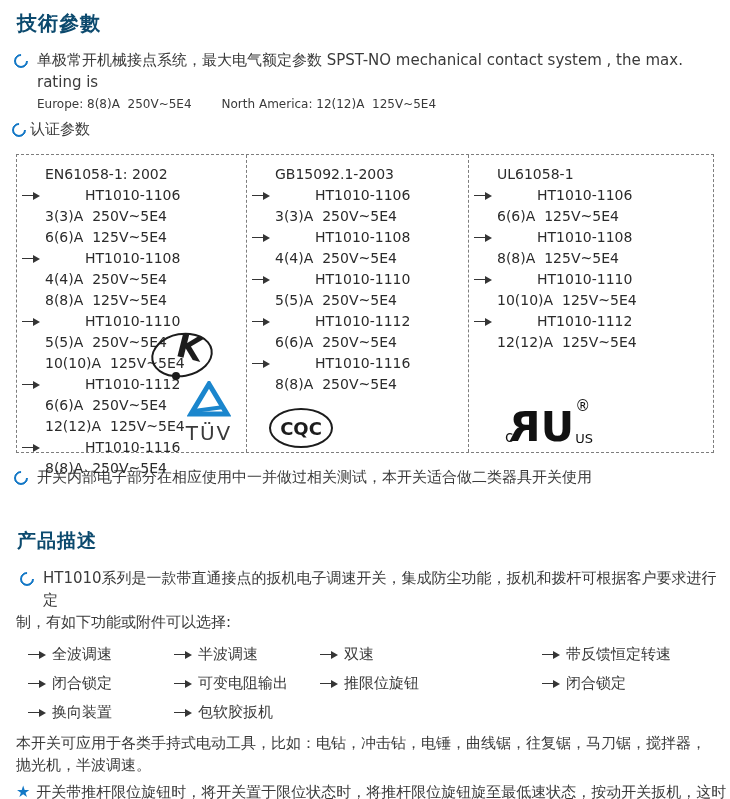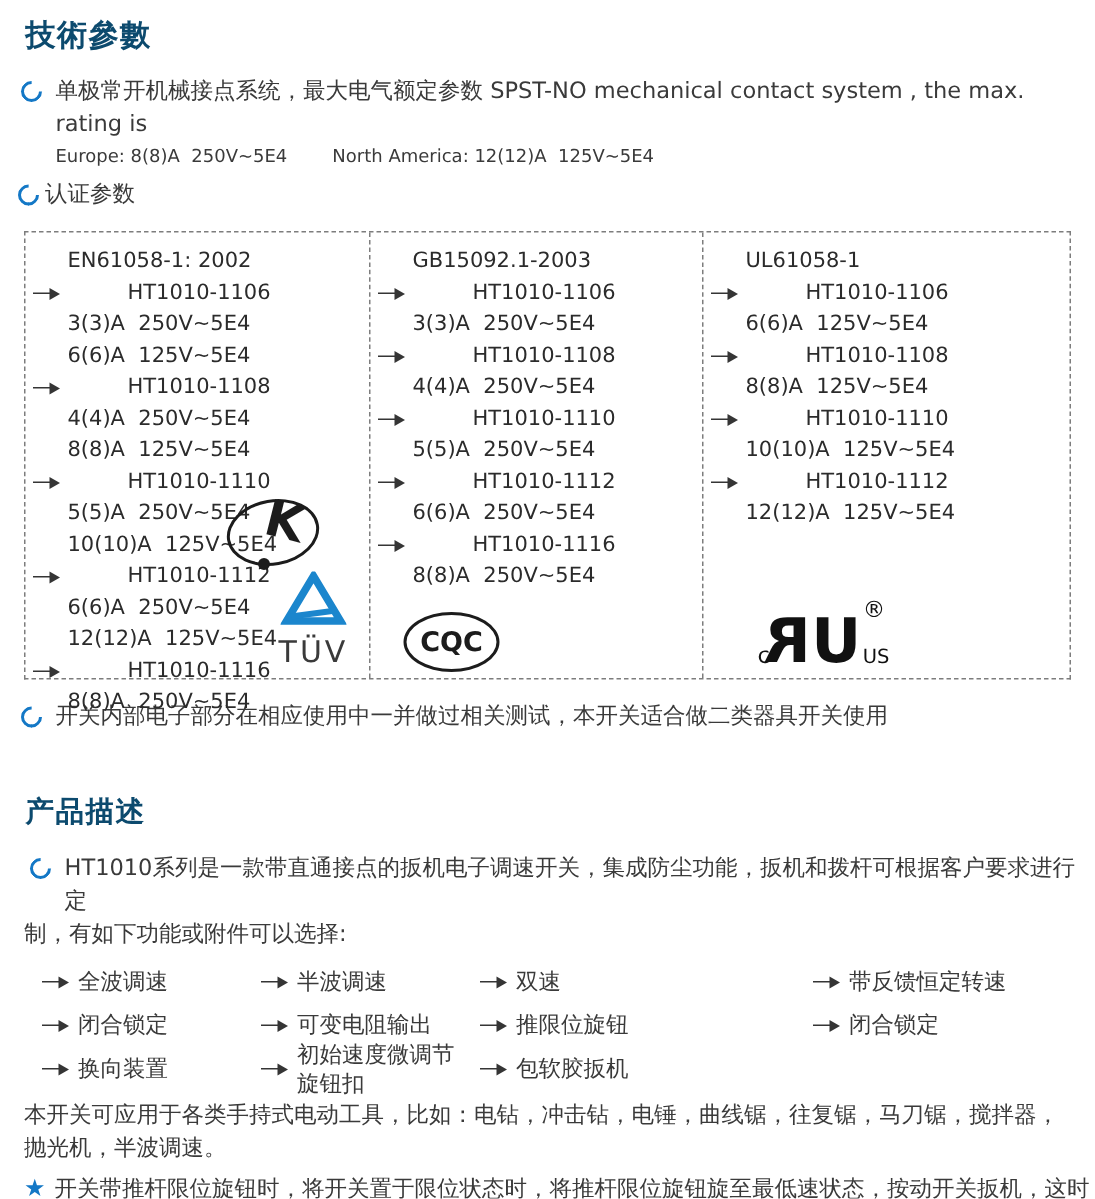--- a/index.html
+++ b/index.html
@@ -266,24 +266,20 @@
   <div class="feature">
       <span class="arrow"></span>
       <span>闭合锁定</span>
     </div>
   <div class="feature">
       <span class="arrow"></span>
       <span>换向装置</span>
     </div>
   <div class="feature">
       <span class="arrow"></span>
-      <span>初始速度微调节旋钮扣</span>
-    </div>
-  <div class="feature">
-      <span class="arrow"></span>
       <span>包软胶扳机</span>
     </div>
 </div>
 
 <div id="applications">
   <div>本开关可应用于各类手持式电动工具，比如：电钻，冲击钻，电锤，曲线锯，往复锯，马刀锯，搅拌器，</div>
   <div>抛光机，半波调速。</div>
 </div>
 
 <div id="star-note">

